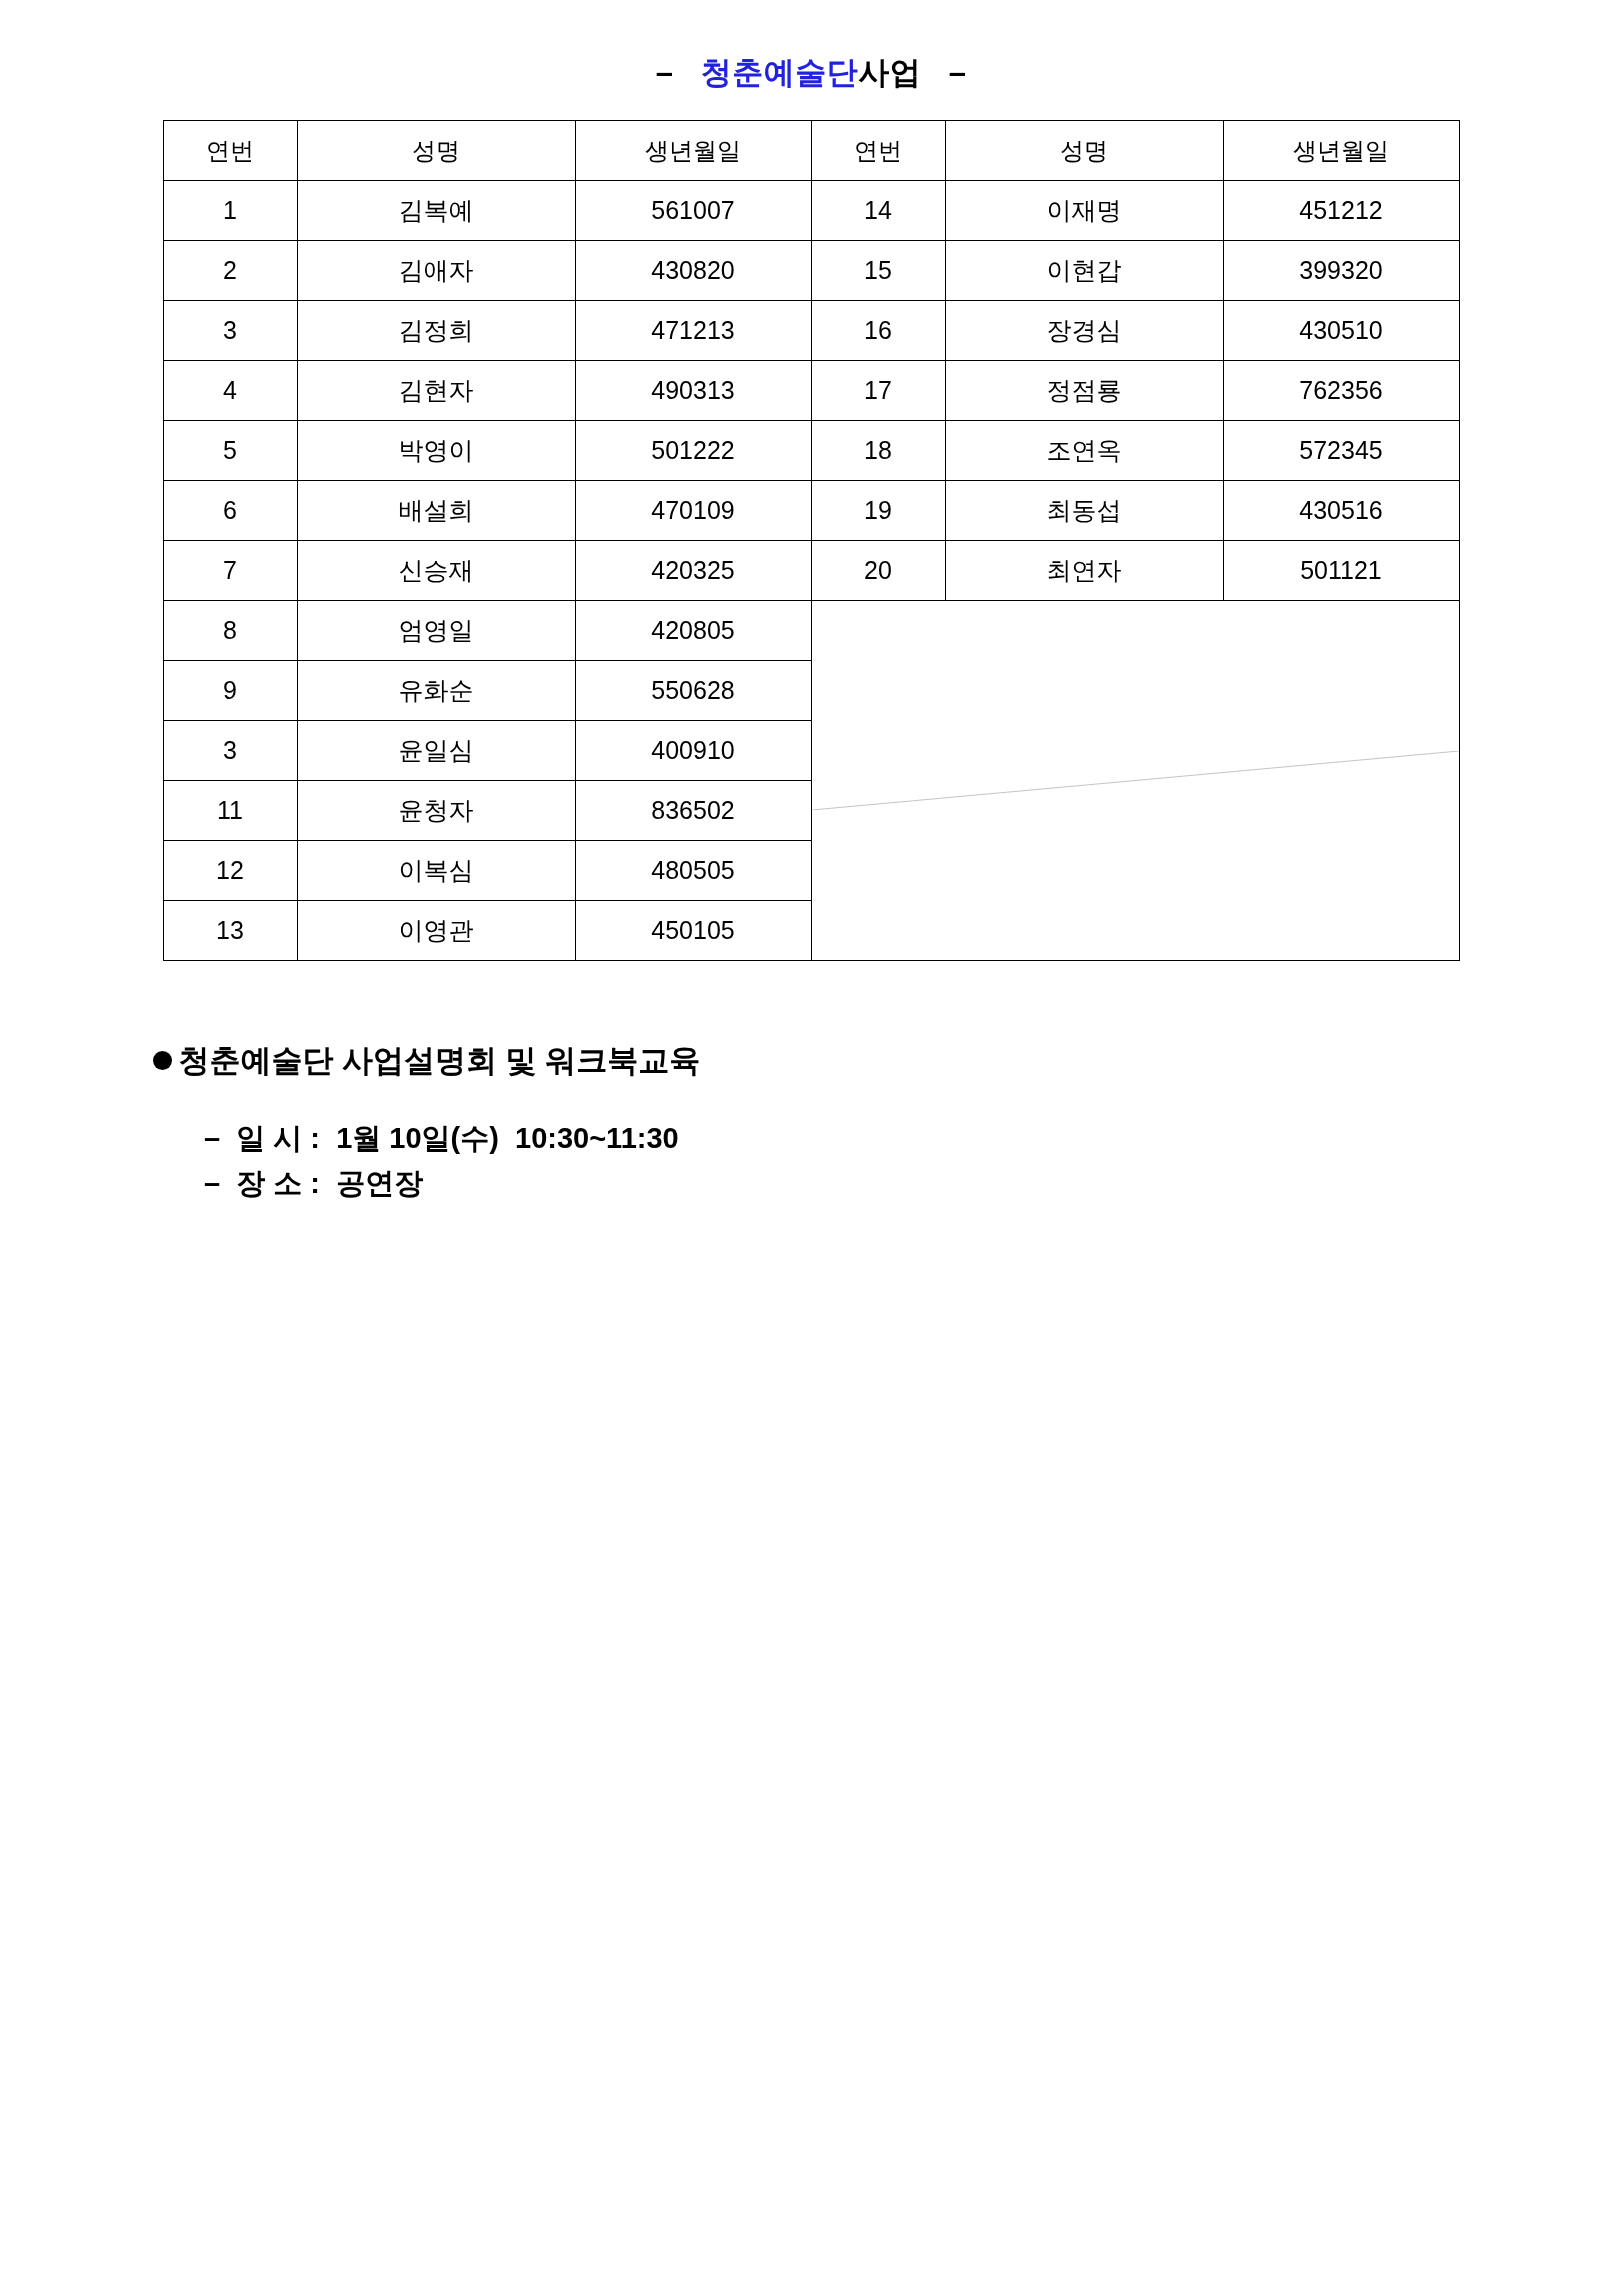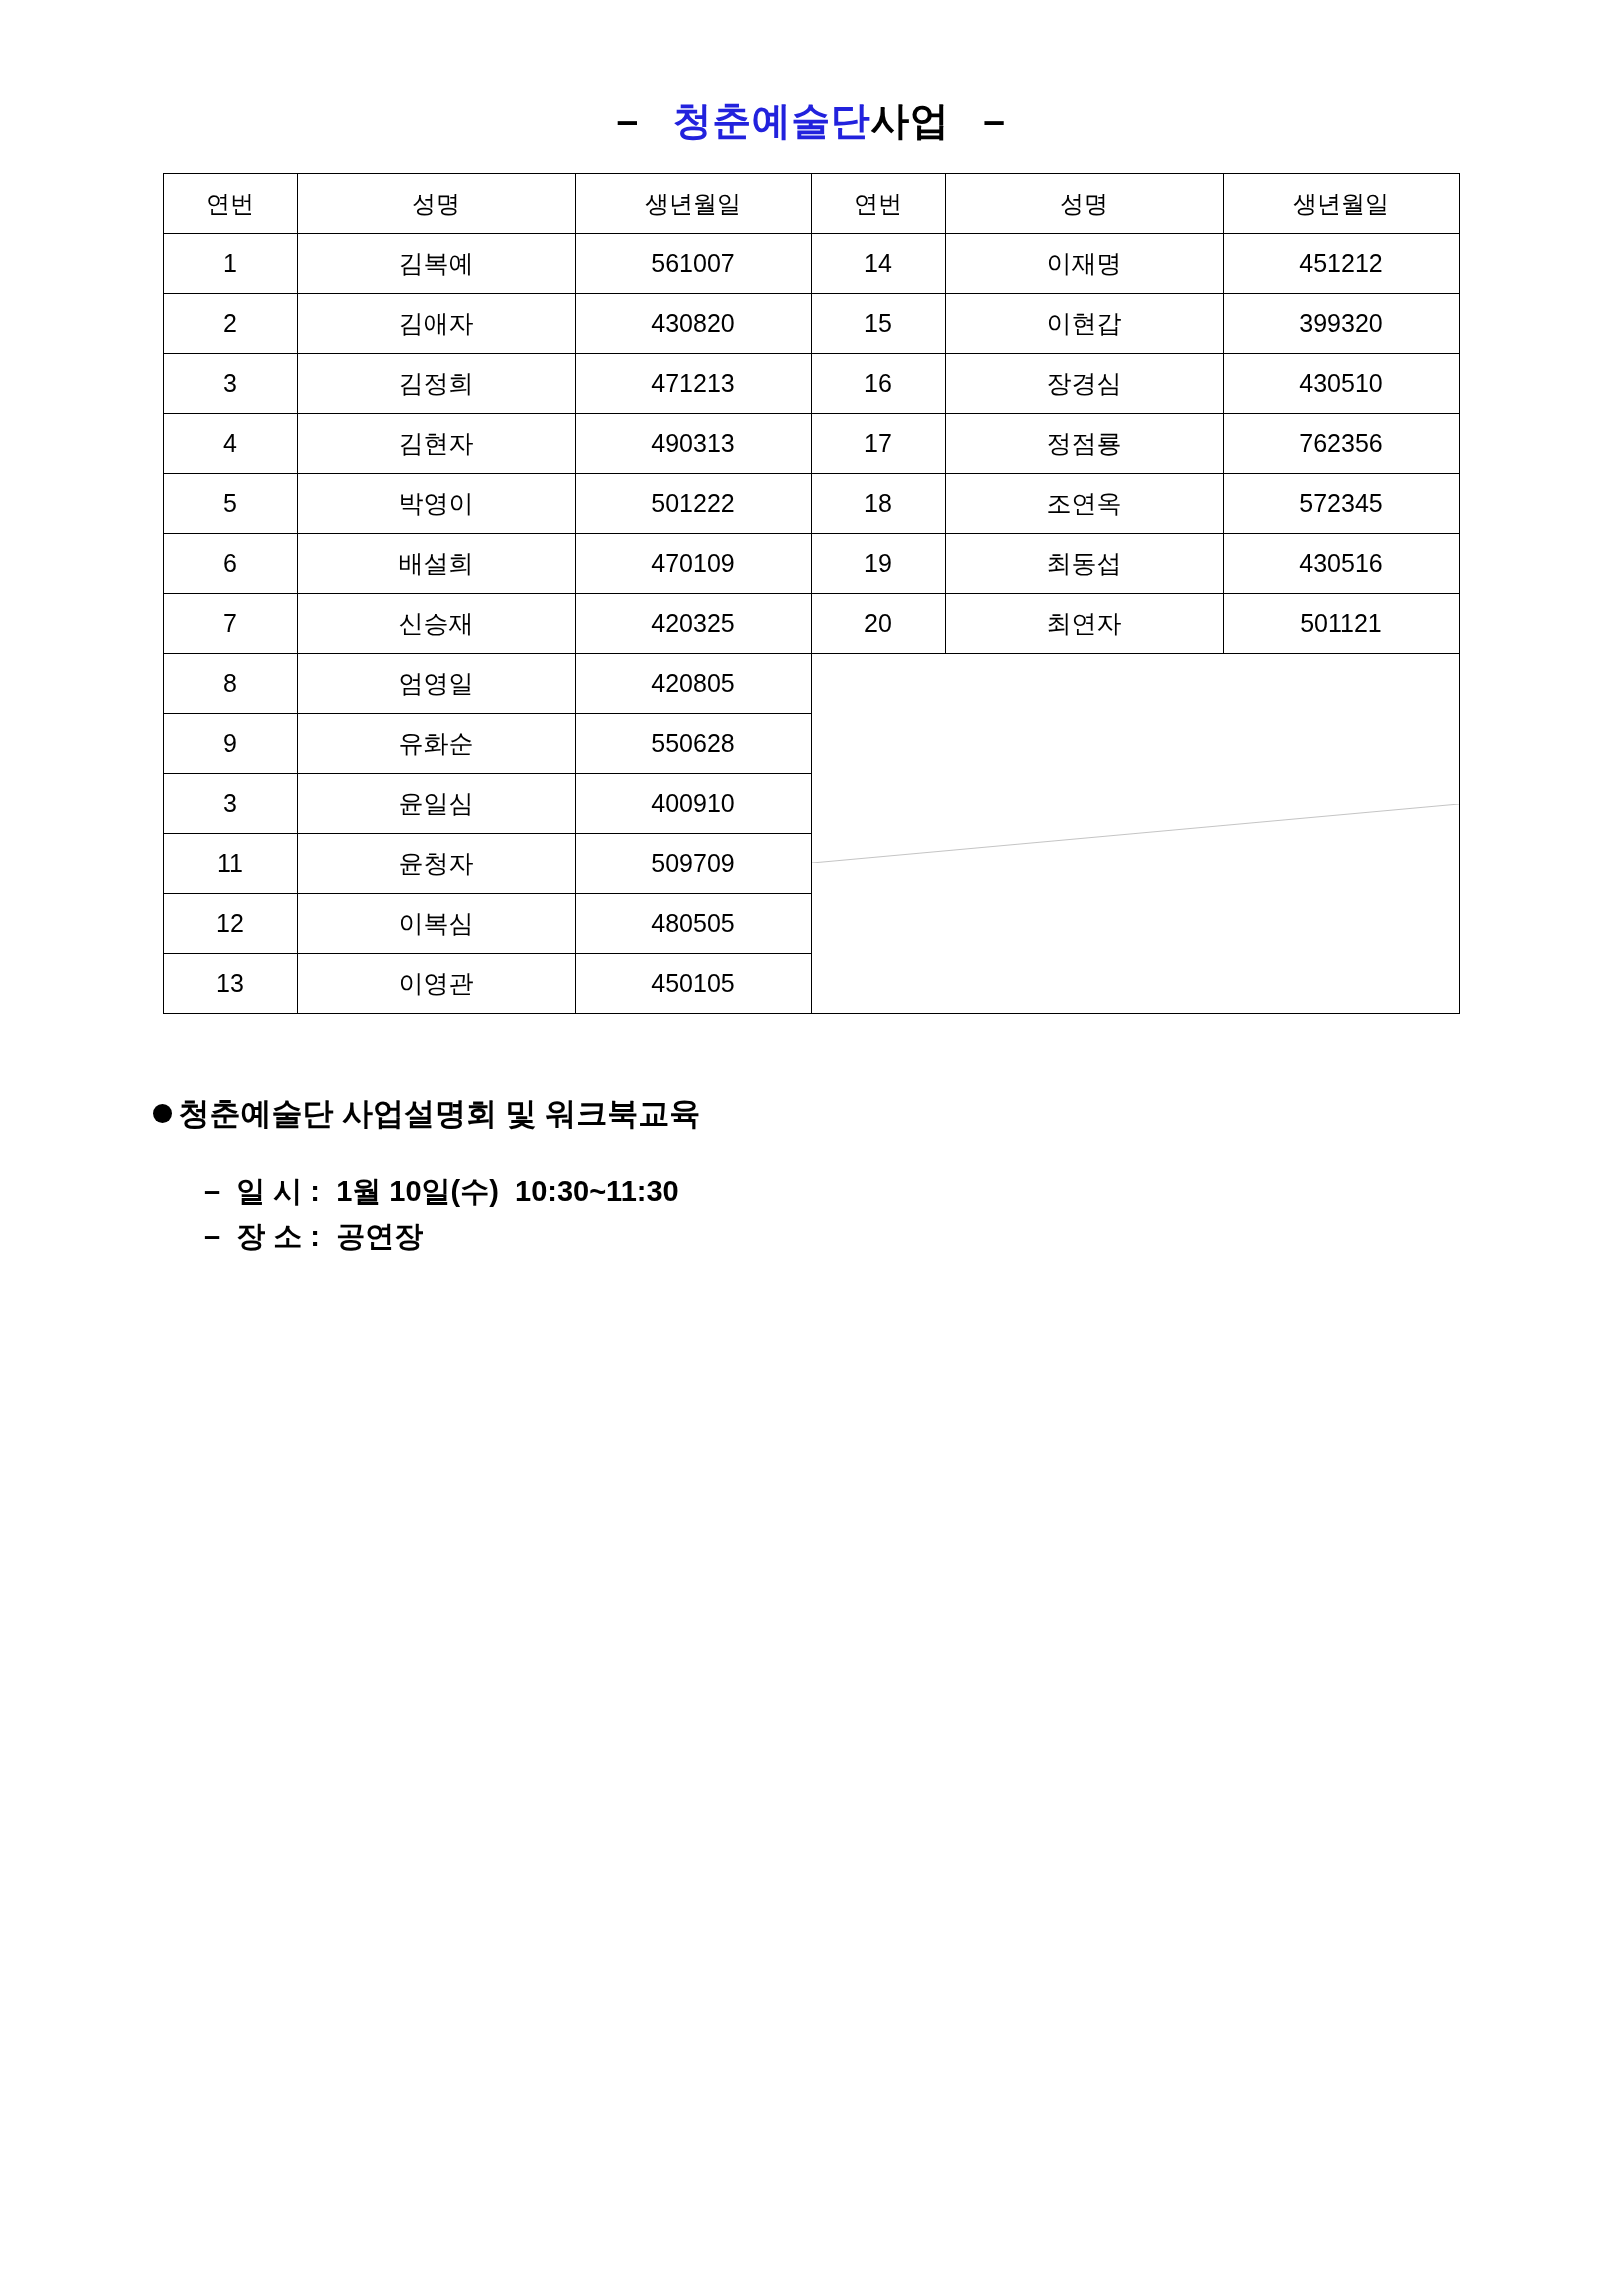--- a/index.html
+++ b/index.html
@@ -14,24 +14,24 @@
   .page {
     width: 1622px;
     height: 2295px;
     position: relative;
     background: #ffffff;
     box-sizing: border-box;
     padding: 0;
   }
   .title {
     text-align: center;
-    font-size: 39px;
+    font-size: 31px;
     font-weight: bold;
     letter-spacing: 0.5px;
-    margin-top: 100px;
+    margin-top: 56px;
     margin-bottom: 0;
     line-height: 1.1;
   }
   .title .dash {
     color: #000000;
   }
   .title .accent {
     color: #2222dd;
   }
   .title .plain {
@@ -216,21 +216,21 @@
           <td>550628</td>
         </tr>
         <tr>
           <td>3</td>
           <td>윤일심</td>
           <td>400910</td>
         </tr>
         <tr>
           <td>11</td>
           <td>윤청자</td>
-          <td>509709</td>
+          <td>836502</td>
         </tr>
         <tr>
           <td>12</td>
           <td>이복심</td>
           <td>480505</td>
         </tr>
         <tr>
           <td>13</td>
           <td>이영관</td>
           <td>450105</td>

